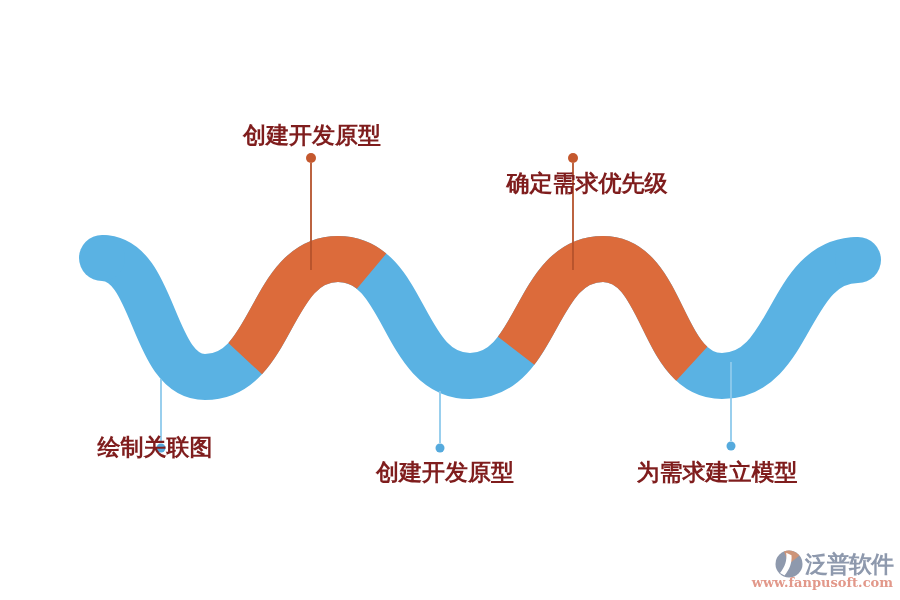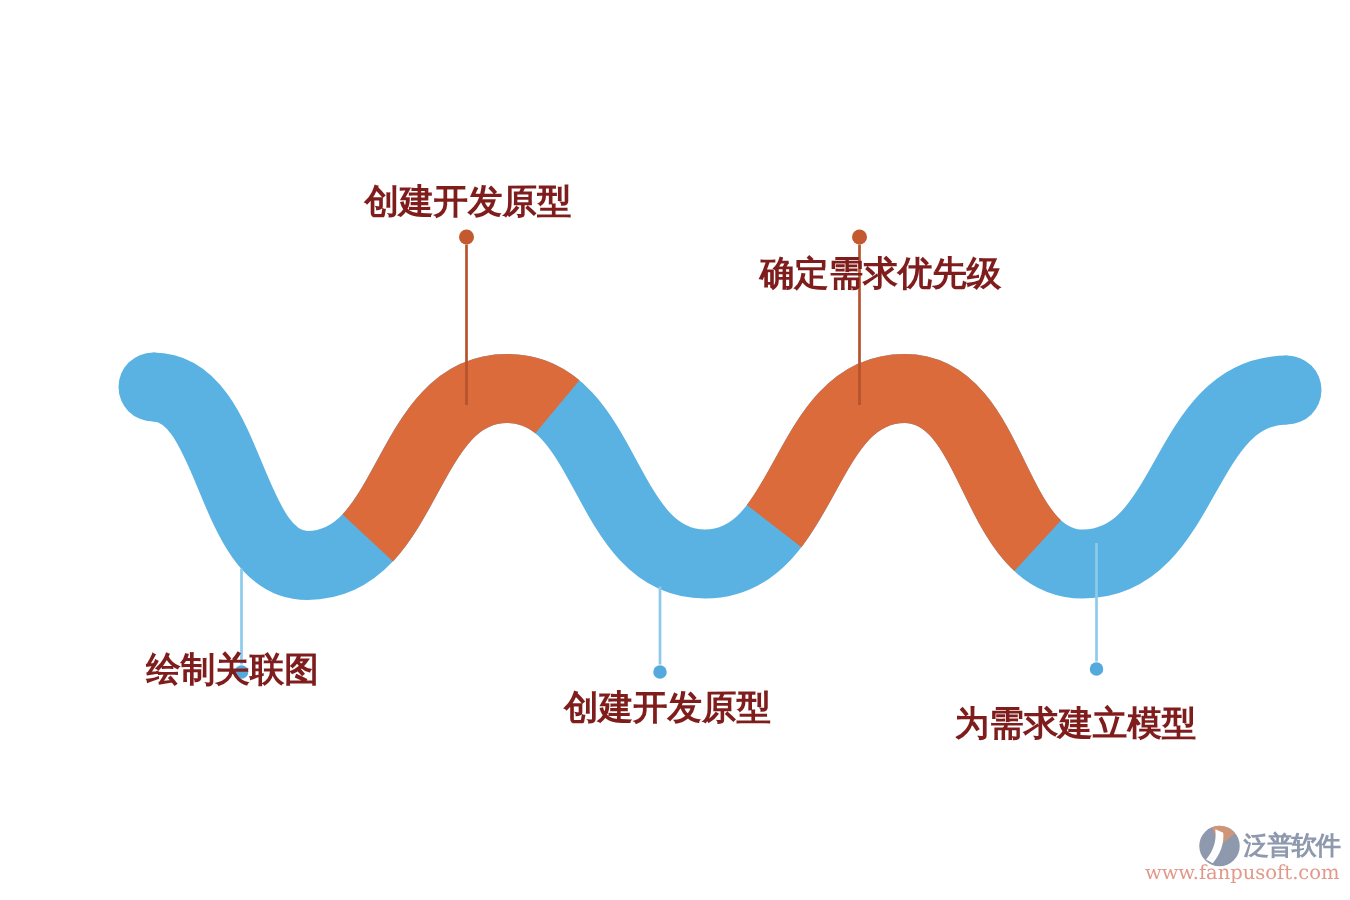--- a/index.html
+++ b/index.html
@@ -29,31 +29,31 @@
     display: flex;
     flex-direction: column;
     align-items: flex-end;
   }
   #watermark .brand-row {
     display: flex;
     align-items: center;
     height: 28px;
   }
   #watermark .brand-name {
-    font-size: 17px;
+    font-size: 23px;
     font-weight: bold;
     letter-spacing: -1px;
     line-height: 28px;
     margin-left: 1px;
     white-space: nowrap;
   }
   #watermark .brand-url {
     font-family: "DejaVu Serif", "Liberation Serif", serif;
     font-size: 13px;
-    font-weight: normal;
+    font-weight: bold;
     line-height: 13px;
     margin-top: -2px;
     white-space: nowrap;
   }
 </style>
 </head>
 <body>
 
 <div id="canvas">
 
@@ -86,21 +86,21 @@
   </svg>
 
   <div class="step-label" style="left:155px; top:436px;">绘制关联图</div>
 
   <div class="step-label" style="left:312px; top:124px;">创建开发原型</div>
 
   <div class="step-label" style="left:445px; top:461px;">创建开发原型</div>
 
   <div class="step-label" style="left:587px; top:124px;margin-top:48px;">确定需求优先级</div>
 
-  <div class="step-label" style="left:717px; top:472px;">为需求建立模型</div>
+  <div class="step-label" style="left:717px; top:461px;">为需求建立模型</div>
 
   <div id="watermark">
     <div class="brand-row">
       <svg width="29" height="28" viewBox="0 0 29 28">
         <circle cx="14" cy="14" r="13.5" fill="#8E99AD"></circle>
         <path d="M14,14 L9,1.5 A13.5,13.5 0 0 1 24.5,5.5 Z" fill="#CE9579"></path>
         <path d="M5,23 C10,17 12.2,10.5 11.2,2.8 L16.5,5.2 C17.2,12.5 14.5,19.5 9.5,25.5 Z" fill="#ffffff"></path>
       </svg>
       <span class="brand-name" style="color:#8E99AD;">泛普软件</span>
     </div>

